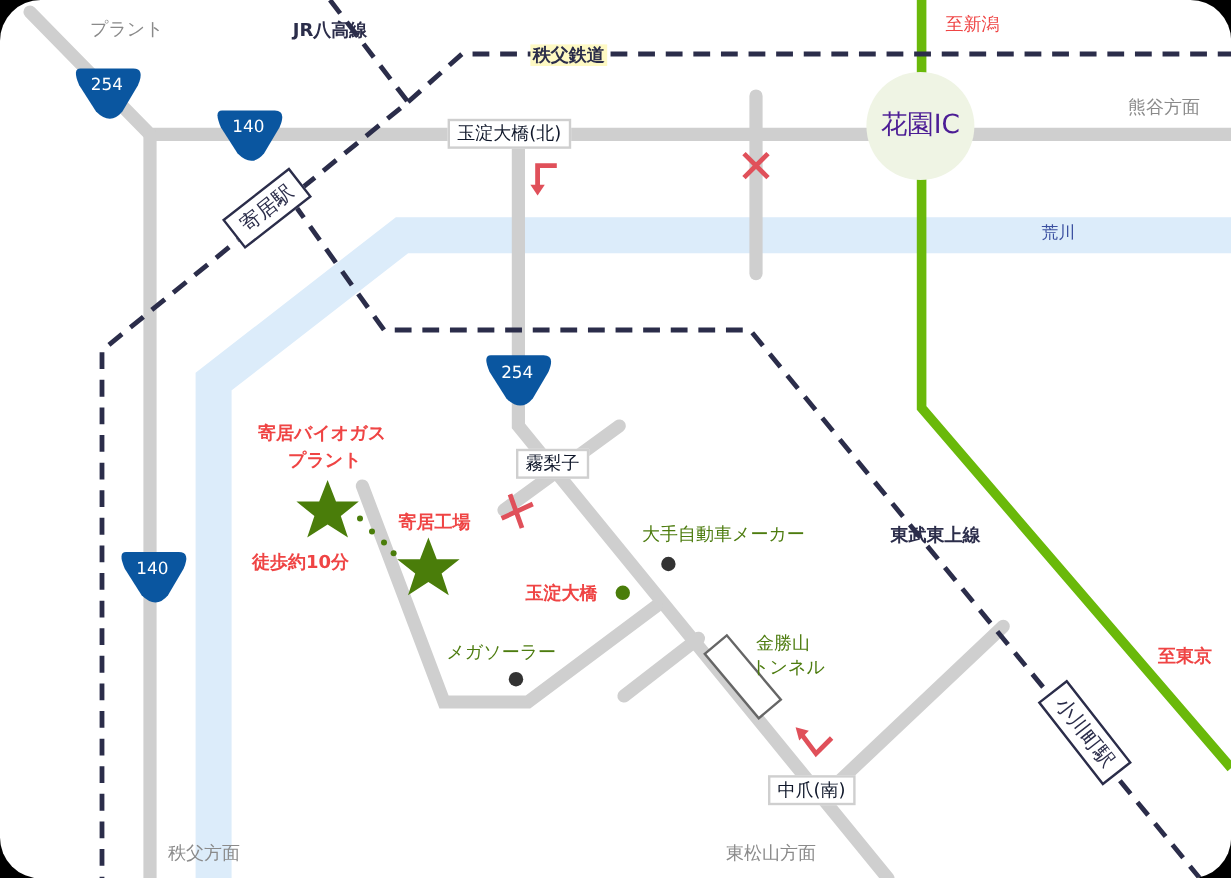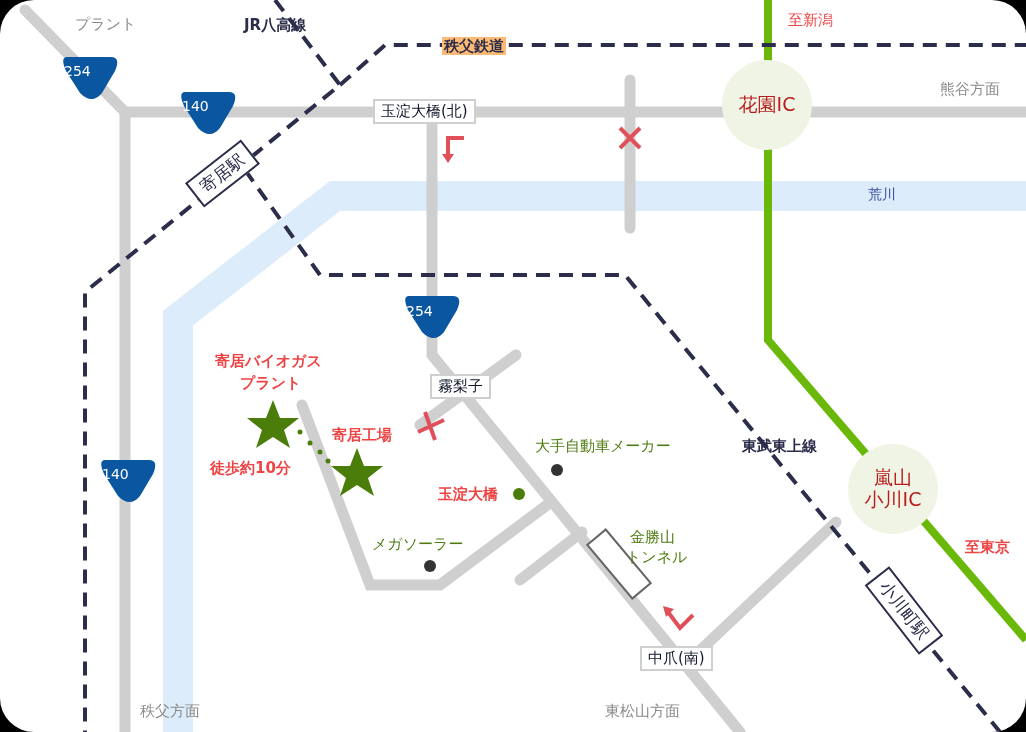--- a/index.html
+++ b/index.html
@@ -4,22 +4,22 @@
 <style>
   html,body{margin:0;padding:0;background:#000;}
   #map{position:relative;width:1026px;height:732px;background:#fff;border-radius:34px;overflow:hidden;font-family:"DejaVu Sans","Liberation Sans",sans-serif;}
   svg{position:absolute;left:0;top:0;}
   .lbl{position:absolute;white-space:nowrap;line-height:1.2;}
   .dir{color:#8a8a8a;font-size:15px;}
   .rail{color:#2b2d4a;font-size:15px;font-weight:bold;}
   .green{color:#ef4444;font-size:15px;font-weight:bold;}
   .poi{color:#4d7c0f;font-size:15px;font-family:Liberation Serif, serif;}
   .box{position:absolute;background:#fff;border:2px solid #cfcfcf;color:#0f172a;font-size:15px;padding:1px 6px;white-space:nowrap;}
-  .shield{position:absolute;color:#fff;font-size:14px;width:50px;}
-  .ic{position:absolute;border-radius:50%;background:#eff4e4;color:#b91c1c;font-size:19px;display:flex;align-items:center;justify-content:center;text-align:center;line-height:1.15;}
+  .shield{position:absolute;color:#fff;font-size:14px;text-align:center;width:50px;}
+  .ic{position:absolute;border-radius:50%;background:#eff4e4;color:#4c1d95;font-size:22px;display:flex;align-items:center;justify-content:center;text-align:center;line-height:1.15;}
   .stn{position:absolute;background:#fff;border:2px solid #2b2d4a;color:#2b2d4a;font-size:17px;padding:2px 8px;white-space:nowrap;}
   .river{color:#3a4fa0;font-size:14px;}
 </style>
 </head>
 <body>
 
 <div id="map">
 <svg width="1026" height="732" viewBox="0 0 1026 732">
 
   <path d="M1026 196 L335 196 L178 318 L178 732" fill="none" stroke="#dcecfa" stroke-width="30"></path>
@@ -81,31 +81,27 @@
 </svg>
 
 <span class="lbl dir" style="left:75px;top:15px">プラント</span>
 <span class="lbl dir" style="left:940px;top:80px">熊谷方面</span>
 <span class="lbl dir" style="left:140px;top:702px">秩父方面</span>
 <span class="lbl dir" style="left:605px;top:702px">東松山方面</span>
 <span class="lbl green" style="left:788px;top:11px;font-weight:normal">至新潟</span>
 <span class="lbl green" style="left:965px;top:538px;font-weight:bold">至東京</span>
 
 <span class="lbl rail" style="left:244px;top:16px">JR八高線</span>
-<span class="lbl rail" style="left:442px;top:37px;background:#fdba74;padding:0 2px">秩父鉄道</span>
+<span class="lbl rail" style="left:442px;top:37px;background:#fef9c3;padding:0 2px">秩父鉄道</span>
 <span class="lbl rail" style="left:742px;top:437px">東武東上線</span>
 
 <div class="stn" style="left:187px;top:158px;transform:rotate(-38deg)">寄居駅</div>
 <div class="stn" style="left:860px;top:595px;transform:rotate(52deg)">小川町駅</div>
 
 <div class="ic" style="left:722px;top:60px;width:90px;height:90px">花園IC</div>
-<div class="ic" style="left:848px;top:444px;width:90px;height:90px;flex-direction:column">
-  <span>嵐山</span>
-  <span>小川IC</span>
-</div>
 
 <span class="shield" style="left:64px;top:63px">254</span>
 <span class="shield" style="left:182px;top:98px">140</span>
 <span class="shield" style="left:406px;top:303px">254</span>
 <span class="shield" style="left:102px;top:466px">140</span>
 
 <div class="box" style="left:373px;top:99px">玉淀大橋(北)</div>
 <div class="box" style="left:430px;top:374px">霧梨子</div>
 <div class="box" style="left:640px;top:646px">中爪(南)</div>
 

